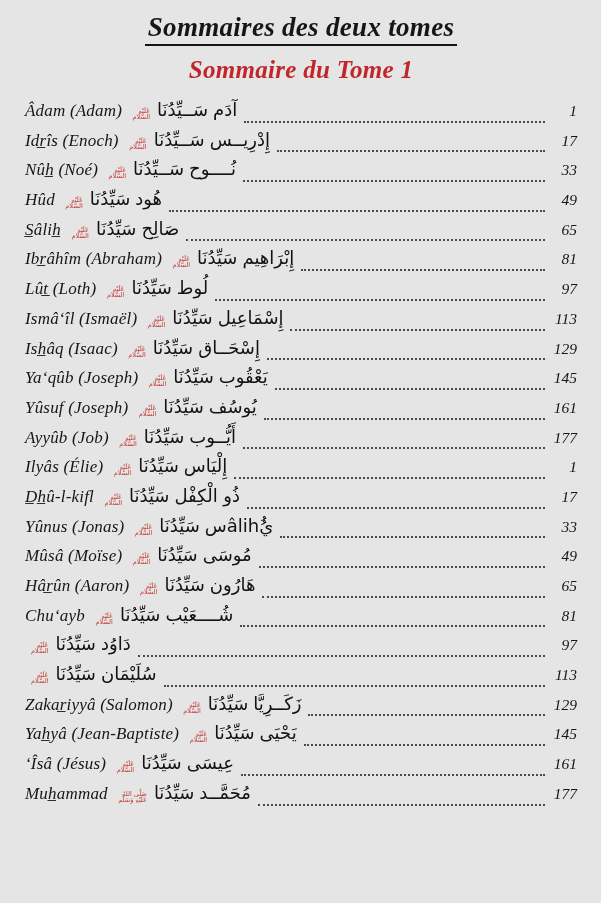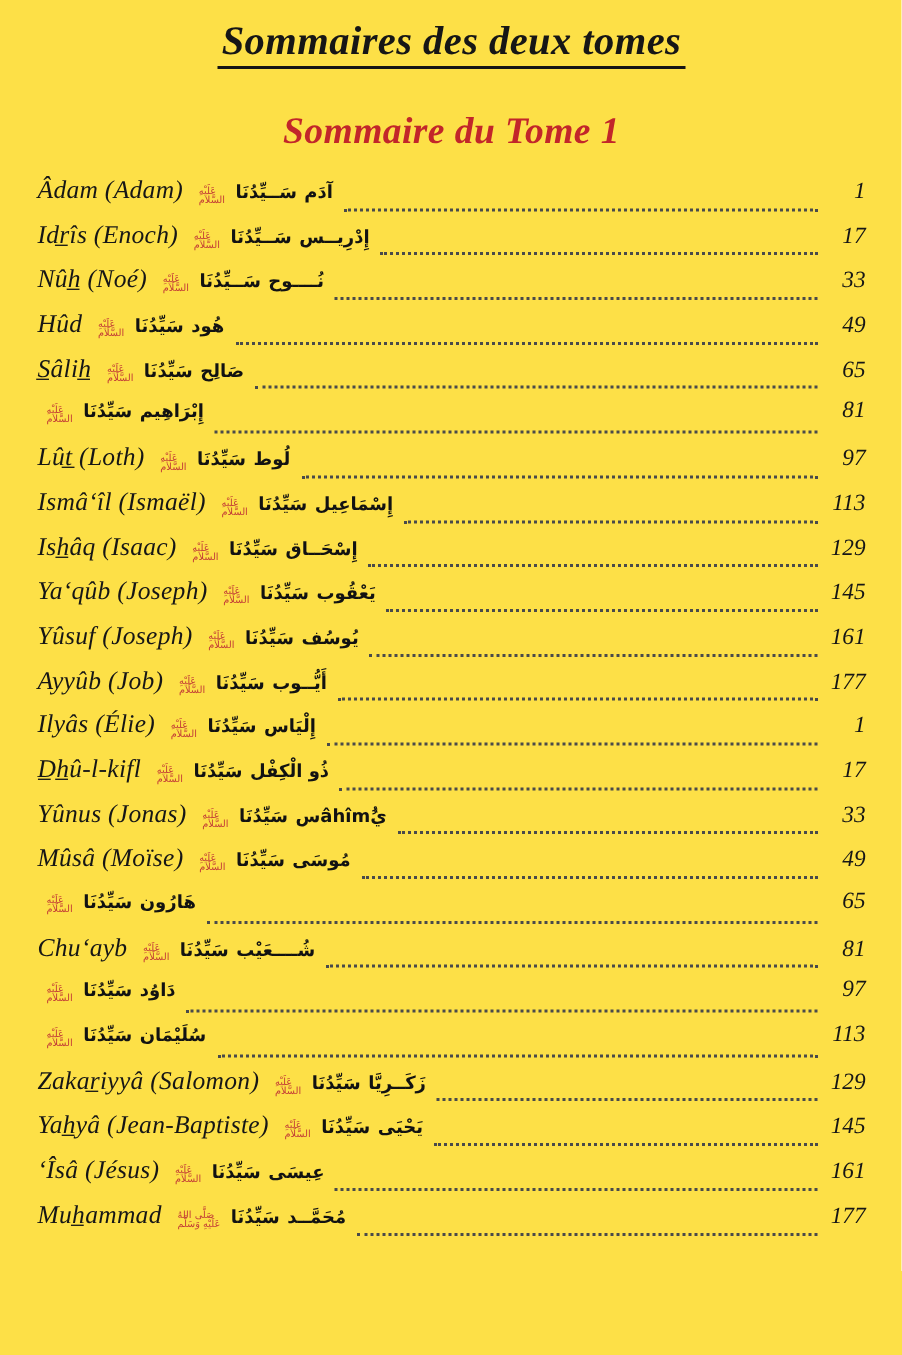--- a/index.html
+++ b/index.html
@@ -3,48 +3,48 @@
 <meta charset="utf-8">
 <style>
   :root{
     --red:#c2262a;
     --hon:#c23a36;
     --ink:#161616;
   }
   html,body{margin:0;padding:0;background:#ffffff;}
   .page{
     width:601px;height:903px;box-sizing:border-box;
-    padding:12px 24px 0 25px;background:#fde047;overflow:hidden;
+    padding:12px 24px 0 25px;background:#e5e5e5;overflow:hidden;
     font-family:"Liberation Serif","DejaVu Serif",serif;color:var(--ink);
   }
   .title-wrap{text-align:center;margin:0;}
   .title{
     display:inline-block;font-size:27px;font-weight:bold;font-style:italic;
     letter-spacing:.3px;border-bottom:2.5px solid #151515;padding:0 3px 1px;
   }
   h2.tome-heading{
     text-align:center;font-size:25px;font-weight:bold;font-style:italic;
-    color:var(--red);margin:28px 0 15px;letter-spacing:.3px;
+    color:var(--red);margin:10px 0 15px;letter-spacing:.3px;
   }
   h2.second{margin-top:26px;margin-bottom:17px;}
   .list{display:block;}
   .row{display:flex;align-items:baseline;height:29.7px;}
   .fr{
     font-style:italic;font-size:17px;white-space:pre;color:var(--ink);
     letter-spacing:.2px;
     text-align:center;
   }
   .hon{
-    display:inline-flex;flex-direction:column;align-items:flex-start;
+    display:inline-flex;flex-direction:column;align-items:flex-end;
     color:var(--hon);font-family:"DejaVu Sans",sans-serif;
     font-size:6.5px;line-height:6px;margin:0 4px 0 6px;
     transform:translateY(-3px);white-space:nowrap;
   }
   .ar{
-    font-family:"DejaVu Sans",sans-serif;font-weight:bold;font-size:12px;
+    font-family:"DejaVu Sans",sans-serif;font-weight:normal;font-size:18px;
     direction:rtl;unicode-bidi:isolate;white-space:nowrap;color:#121212;
   }
   .arp{margin-left:3px;}
   .arn{margin-left:5px;}
   .dots{
     flex:1;align-self:flex-end;margin:0 6px 6px 7px;
     border-bottom:2px dotted #4a4a4a;min-width:20px;
   }
   .pg{
     font-style:italic;font-size:15.5px;min-width:26px;text-align:right;
@@ -117,20 +117,21 @@
       <span>عَلَيْهِ</span>
       <span>السَّلَام</span>
     </span>
     <span class="ar arp">سَيِّدُنَا</span>
     <span class="ar arn">صَالِح</span>
     <span class="dots"></span>
     <span class="pg">65</span>
   </div>
 
   <div class="row">
+    <span class="fr">Ibr̲âhîm (Abraham) </span>
     <span class="hon">
       <span>عَلَيْهِ</span>
       <span>السَّلَام</span>
     </span>
     <span class="ar arp">سَيِّدُنَا</span>
     <span class="ar arn">إِبْرَاهِيم</span>
     <span class="dots"></span>
     <span class="pg">81</span>
   </div>
 
@@ -234,38 +235,39 @@
     <span class="pg">17</span>
   </div>
 
   <div class="row">
     <span class="fr">Yûnus (Jonas) </span>
     <span class="hon">
       <span>عَلَيْهِ</span>
       <span>السَّلَام</span>
     </span>
     <span class="ar arp">سَيِّدُنَا</span>
-    <span class="ar arn">يُâhîmُس</span>
+    <span class="ar arn">يُâlihُس</span>
     <span class="dots"></span>
     <span class="pg">33</span>
   </div>
 
   <div class="row">
     <span class="fr">Mûsâ (Moïse) </span>
     <span class="hon">
       <span>عَلَيْهِ</span>
       <span>السَّلَام</span>
     </span>
     <span class="ar arp">سَيِّدُنَا</span>
     <span class="ar arn">مُوسَى</span>
     <span class="dots"></span>
     <span class="pg">49</span>
   </div>
 
   <div class="row">
+    <span class="fr">Hâr̲ûn (Aaron) </span>
     <span class="hon">
       <span>عَلَيْهِ</span>
       <span>السَّلَام</span>
     </span>
     <span class="ar arp">سَيِّدُنَا</span>
     <span class="ar arn">هَارُون</span>
     <span class="dots"></span>
     <span class="pg">65</span>
   </div>
 

